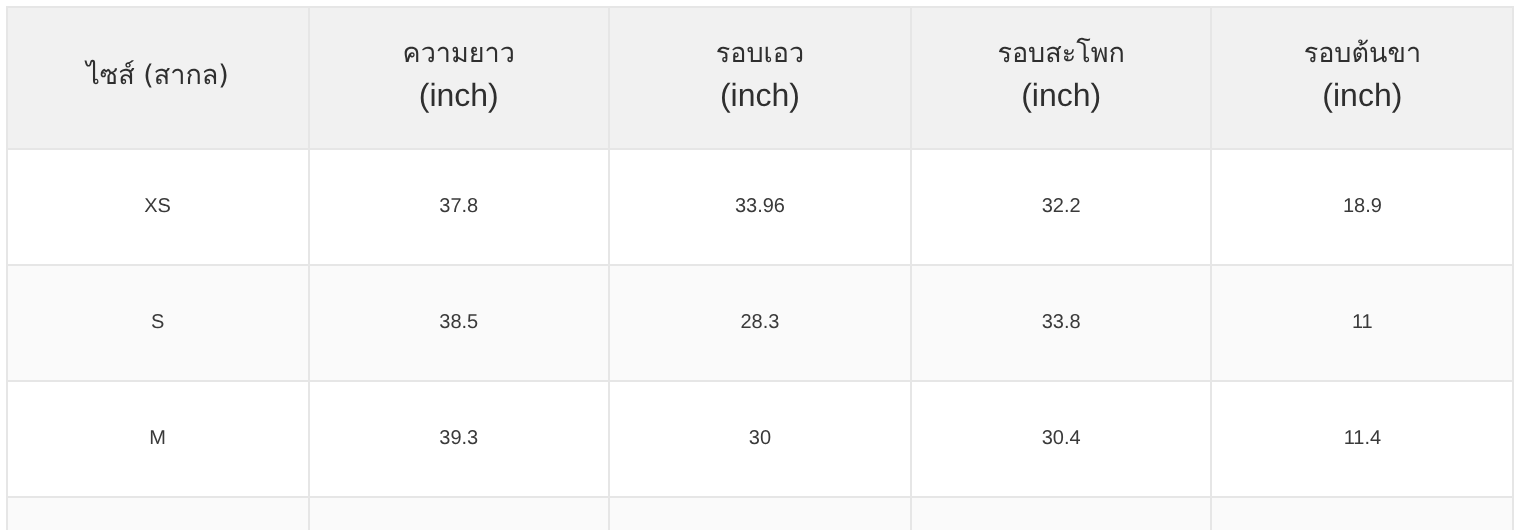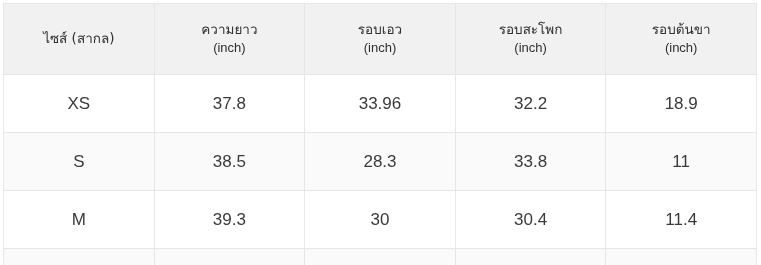--- a/index.html
+++ b/index.html
@@ -39,28 +39,28 @@
   table.size-chart thead th {
     background: #f1f1f1;
     height: 62px;
     font-size: 13.5px;
     line-height: 1.45;
     color: #2f2f2f;
   }
   table.size-chart thead th .hdr-unit {
     display: block;
     font-family: "Liberation Sans", sans-serif;
-    font-size: 13px;
+    font-size: 16px;
   }
   table.size-chart thead th .hdr-label {
     display: block;
   }
   table.size-chart tbody td {
     height: 49px;
-    font-size: 17px;
+    font-size: 10px;
     font-family: "Liberation Sans", sans-serif;
     color: #3a3a3a;
   }
   table.size-chart tbody tr.row-odd td {
     background: #ffffff;
   }
   table.size-chart tbody tr.row-even td {
     background: #fafafa;
   }
 </style>

